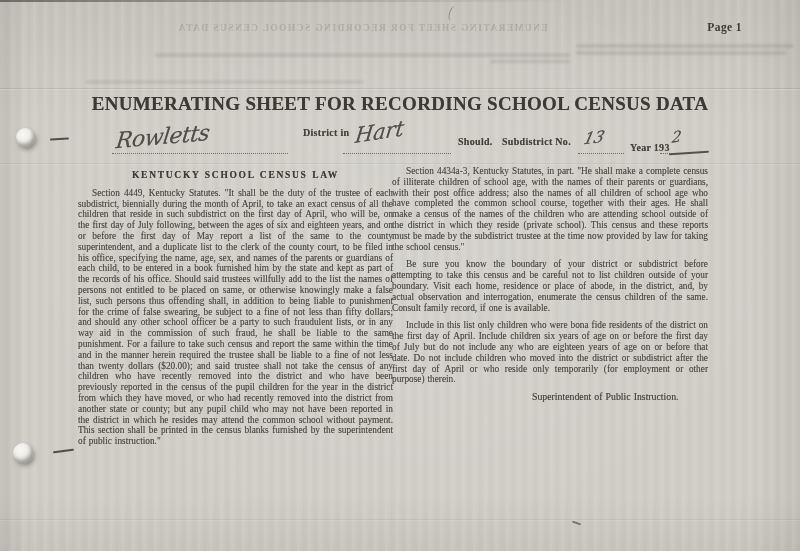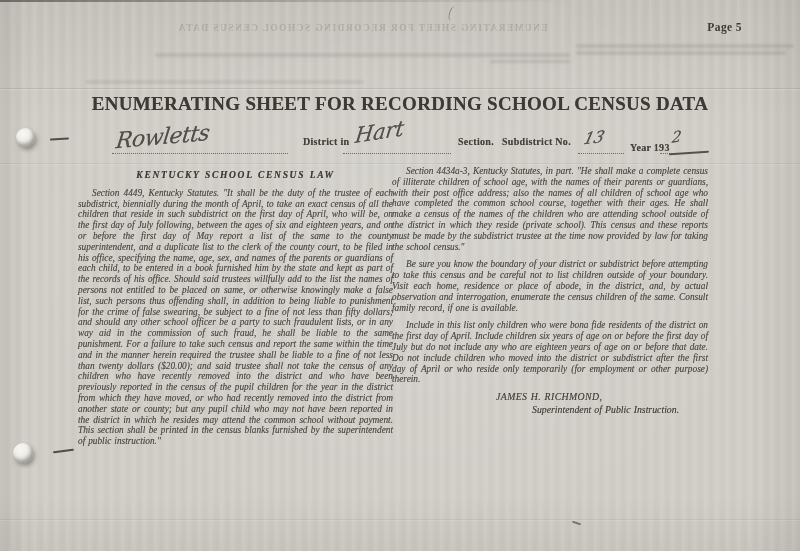--- a/index.html
+++ b/index.html
@@ -34,21 +34,21 @@
   .fill-row{position:absolute;top:126px;left:112px;width:620px;height:36px;}
   .fill-row .plabel{position:absolute;font-weight:bold;font-size:10px;color:#43403b;letter-spacing:0.3px;white-space:nowrap;text-shadow:0 0 0.4px rgba(67,64,59,0.5);}
   .fill-line{position:absolute;height:0;border-bottom:1.6px dotted #6f6c66;}
   .hw{position:absolute;font-style:italic;font-family:"DejaVu Serif",serif;color:#514e49;white-space:nowrap;text-shadow:0 0 0.4px rgba(81,78,73,0.55);}
   .hw-district{left:4px;top:-2px;font-size:22px;transform:rotate(-5deg) skewX(-12deg);letter-spacing:-0.5px;}
   .hw-county{left:243px;top:-6px;font-size:21px;transform:rotate(-9deg) skewX(-16deg);}
   .hw-subno{left:472px;top:2px;font-size:16px;transform:rotate(-6deg) skewX(-20deg);}
   .hw-year{left:560px;top:2px;font-size:15px;transform:rotate(-8deg) skewX(-14deg);}
   .hw-stroke{position:absolute;left:557px;top:26px;width:40px;height:1.8px;background:#55524d;transform:rotate(-4deg);border-radius:2px;}
   
-  .col{position:absolute;font-size:9.3px;line-height:10.8px;text-align:justify;color:#4e4b46;word-spacing:0.6px;text-shadow:0 0 0.45px rgba(78,75,70,0.55);font-style:italic;}
+  .col{position:absolute;font-size:9.3px;line-height:10.8px;text-align:justify;color:#4e4b46;word-spacing:0.6px;text-shadow:0 0 0.45px rgba(78,75,70,0.55);}
   .col-left{left:78px;top:170px;width:315px;}
   .col-right{left:392px;top:166px;width:316px;}
   .col-heading{text-align:center;font-weight:bold;font-size:9.5px;letter-spacing:1.7px;color:#3e3b36;margin:0 0 7px 0;text-shadow:0 0 0.5px rgba(62,59,54,0.6);}
   .col p{margin:0 0 7px 0;text-indent:14px;}
   .instr-head{margin:13px 0 8px 0;}
   .sig-name{margin:4px 0 0 104px;font-size:9.8px;letter-spacing:0.4px;color:#45423d;white-space:nowrap;}
   .sig-title{margin:2px 0 0 140px;font-size:9.8px;color:#45423d;white-space:nowrap;}
   
   .punch{position:absolute;border-radius:50%;
     background:radial-gradient(circle at 38% 32%, #f8f7f4 0%, #f0eeea 34%, #dbd8d3 58%, #bab7b2 82%, #a7a49f 100%);
@@ -78,46 +78,45 @@
   <div class="smudge" style="left:576px;top:44px;width:218px;height:4px;"></div>
   <div class="smudge" style="left:576px;top:51px;width:210px;height:4px;"></div>
   <div class="squiggle"></div>
   <div class="speck"></div>
 
   <div class="punch punch1"></div>
   <div class="punch punch2"></div>
   <div class="pen-dash dash1"></div>
   <div class="pen-dash dash2"></div>
 
-  <div class="page-label">Page 5</div>
+  <div class="page-label">Page 1</div>
 
   <div class="title">ENUMERATING SHEET FOR RECORDING SCHOOL CENSUS DATA</div>
 
   <div class="fill-row">
     <div class="fill-line" style="left:0;top:27px;width:176px;"></div>
     <span class="hw hw-district">Rowletts</span>
-    <span class="plabel" style="left:191px;top:10px;">District in</span>
+    <span class="plabel" style="left:191px;top:1px;">District in</span>
     <div class="fill-line" style="left:231px;top:27px;width:108px;"></div>
     <span class="hw hw-county">Hart</span>
-    <span class="plabel" style="left:346px;top:10px;">Section.</span>
+    <span class="plabel" style="left:346px;top:10px;">Should.</span>
     <span class="plabel" style="left:390px;top:10px;">Subdistrict No.</span>
     <div class="fill-line" style="left:466px;top:27px;width:46px;"></div>
     <span class="hw hw-subno">13</span>
     <span class="plabel" style="left:518px;top:16px;">Year 193</span>
     <div class="fill-line" style="left:548px;top:27px;width:14px;"></div>
     <span class="hw hw-year">2</span>
     <div class="hw-stroke"></div>
   </div>
 
   <div class="col col-left">
     <div class="col-heading">KENTUCKY SCHOOL CENSUS LAW</div>
     <p>Section 4449, Kentucky Statutes. "It shall be the duty of the trustee of each subdistrict, biennially during the month of April, to take an exact census of all the children that reside in such subdistrict on the first day of April, who will be, on the first day of July following, between the ages of six and eighteen years, and on or before the first day of May report a list of the same to the county superintendent, and a duplicate list to the clerk of the county court, to be filed in his office, specifying the name, age, sex, and names of the parents or guardians of each child, to be entered in a book furnished him by the state and kept as part of the records of his office. Should said trustees willfully add to the list the names of persons not entitled to be placed on same, or otherwise knowingly make a false list, such persons thus offending shall, in addition to being liable to punishment for the crime of false swearing, be subject to a fine of not less than fifty dollars; and should any other school officer be a party to such fraudulent lists, or in any way aid in the commission of such fraud, he shall be liable to the same punishment. For a failure to take such census and report the same within the time and in the manner herein required the trustee shall be liable to a fine of not less than twenty dollars ($20.00); and said trustee shall not take the census of any children who have recently removed into the district and who have been previously reported in the census of the pupil children for the year in the district from which they have moved, or who had recently removed into the district from another state or county; but any pupil child who may not have been reported in the district in which he resides may attend the common school without payment. This section shall be printed in the census blanks furnished by the superintendent of public instruction."</p>
   </div>
 
   <div class="col col-right">
     <p>Section 4434a-3, Kentucky Statutes, in part. "He shall make a complete census of illiterate children of school age, with the names of their parents or guardians, with their post office address; also the names of all children of school age who have completed the common school course, together with their ages. He shall make a census of the names of the children who are attending school outside of the district in which they reside (private school). This census and these reports must be made by the subdistrict trustee at the time now provided by law for taking the school census."</p>
     <p>Be sure you know the boundary of your district or subdistrict before attempting to take this census and be careful not to list children outside of your boundary. Visit each home, residence or place of abode, in the district, and, by actual observation and interrogation, enumerate the census children of the same. Consult family record, if one is available.</p>
     <p>Include in this list only children who were bona fide residents of the district on the first day of April. Include children six years of age on or before the first day of July but do not include any who are eighteen years of age on or before that date. Do not include children who moved into the district or subdistrict after the first day of April or who reside only temporarily (for employment or other purpose) therein.</p>
-    <div class="sig-name">JAMES H. RICHMOND,</div>
     <div class="sig-title">Superintendent of Public Instruction.</div>
   </div>
 
 </div>
 
 </body></html>

